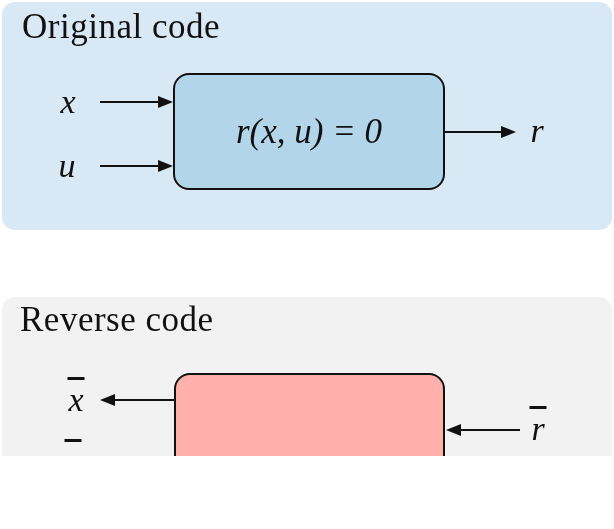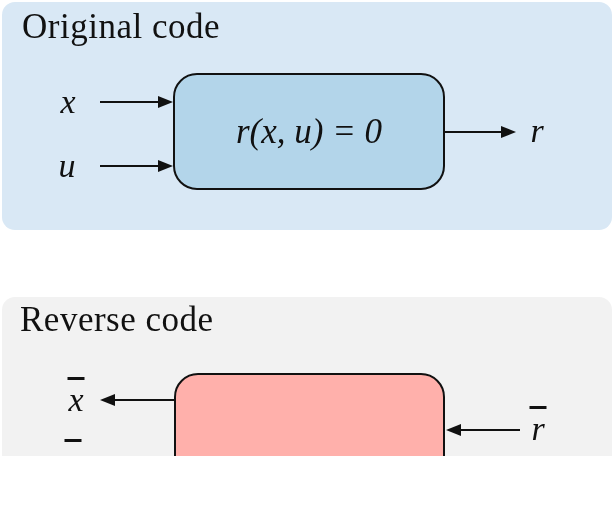--- a/index.html
+++ b/index.html
@@ -16,21 +16,21 @@
   }
   .panel{position:absolute;left:2px;width:610px;height:228px;border-radius:13px;}
   .panel.original{top:2px;background:var(--panel-blue);}
   .panel.reverse{top:297px;background:var(--panel-gray);}
   .panel-title{
     position:absolute;font-size:35px;line-height:1.1;color:var(--ink);
     letter-spacing:0.5px;white-space:nowrap;
   }
   .flow-box{
     position:absolute;box-sizing:border-box;border:2px solid var(--ink);
-    border-radius:24px;display:flex;align-items:center;justify-content:center;
+    border-radius:16px;display:flex;align-items:center;justify-content:center;
   }
   .flow-box.blue{background:var(--box-blue);}
   .flow-box.pink{background:var(--box-pink);}
   .box-eq{
     font-style:italic;font-size:35px;white-space:nowrap;
     font-family:"Liberation Serif", serif;
   }
   .mvar{
     position:absolute;transform:translate(-50%,-50%);
     display:flex;flex-direction:column;align-items:center;

